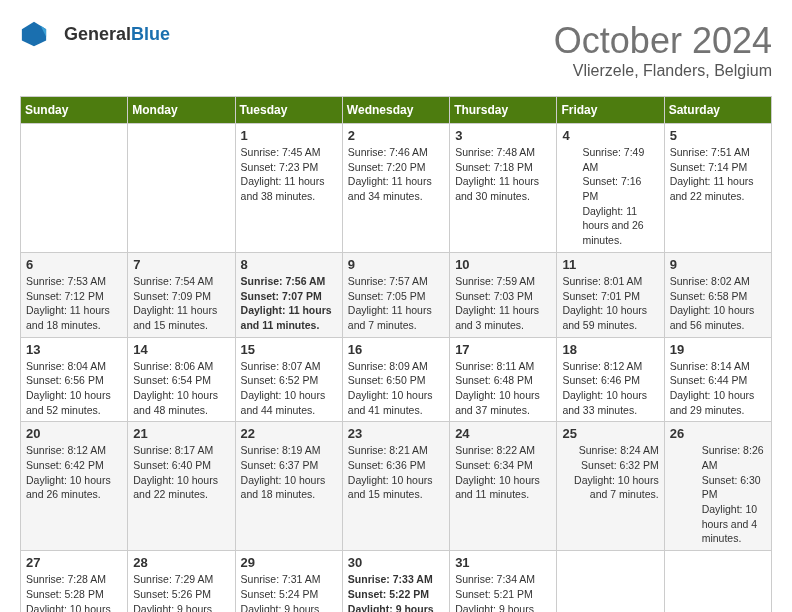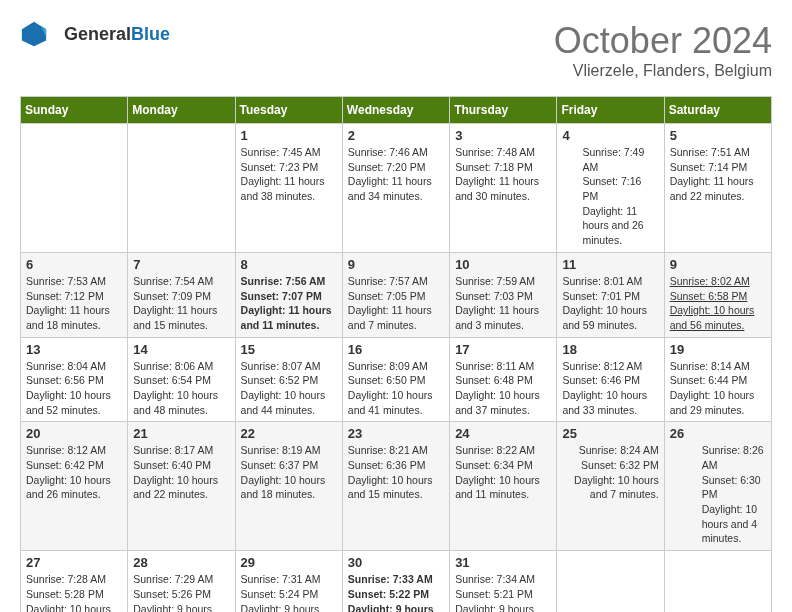--- a/index.html
+++ b/index.html
@@ -189,21 +189,21 @@
 Daylight: 11 hours and 3 minutes.</div>
         </td>
         <td>
           <span class="day-number">11</span>
           <div class="cell-text" style="white-space: pre-line;">Sunrise: 8:01 AM
 Sunset: 7:01 PM
 Daylight: 10 hours and 59 minutes.</div>
         </td>
         <td>
           <span class="day-number">9</span>
-          <div class="cell-text" style="white-space: pre-line; text-decoration: underline;">Sunrise: 8:02 AM
+          <div class="cell-text" style="white-space: pre-line;">Sunrise: 8:02 AM
 Sunset: 6:58 PM
 Daylight: 10 hours and 56 minutes.</div>
         </td>
       </tr>
       <tr>
         <td>
           <span class="day-number">13</span>
           <div class="cell-text" style="white-space: pre-line;">Sunrise: 8:04 AM
 Sunset: 6:56 PM
 Daylight: 10 hours and 52 minutes.</div>

